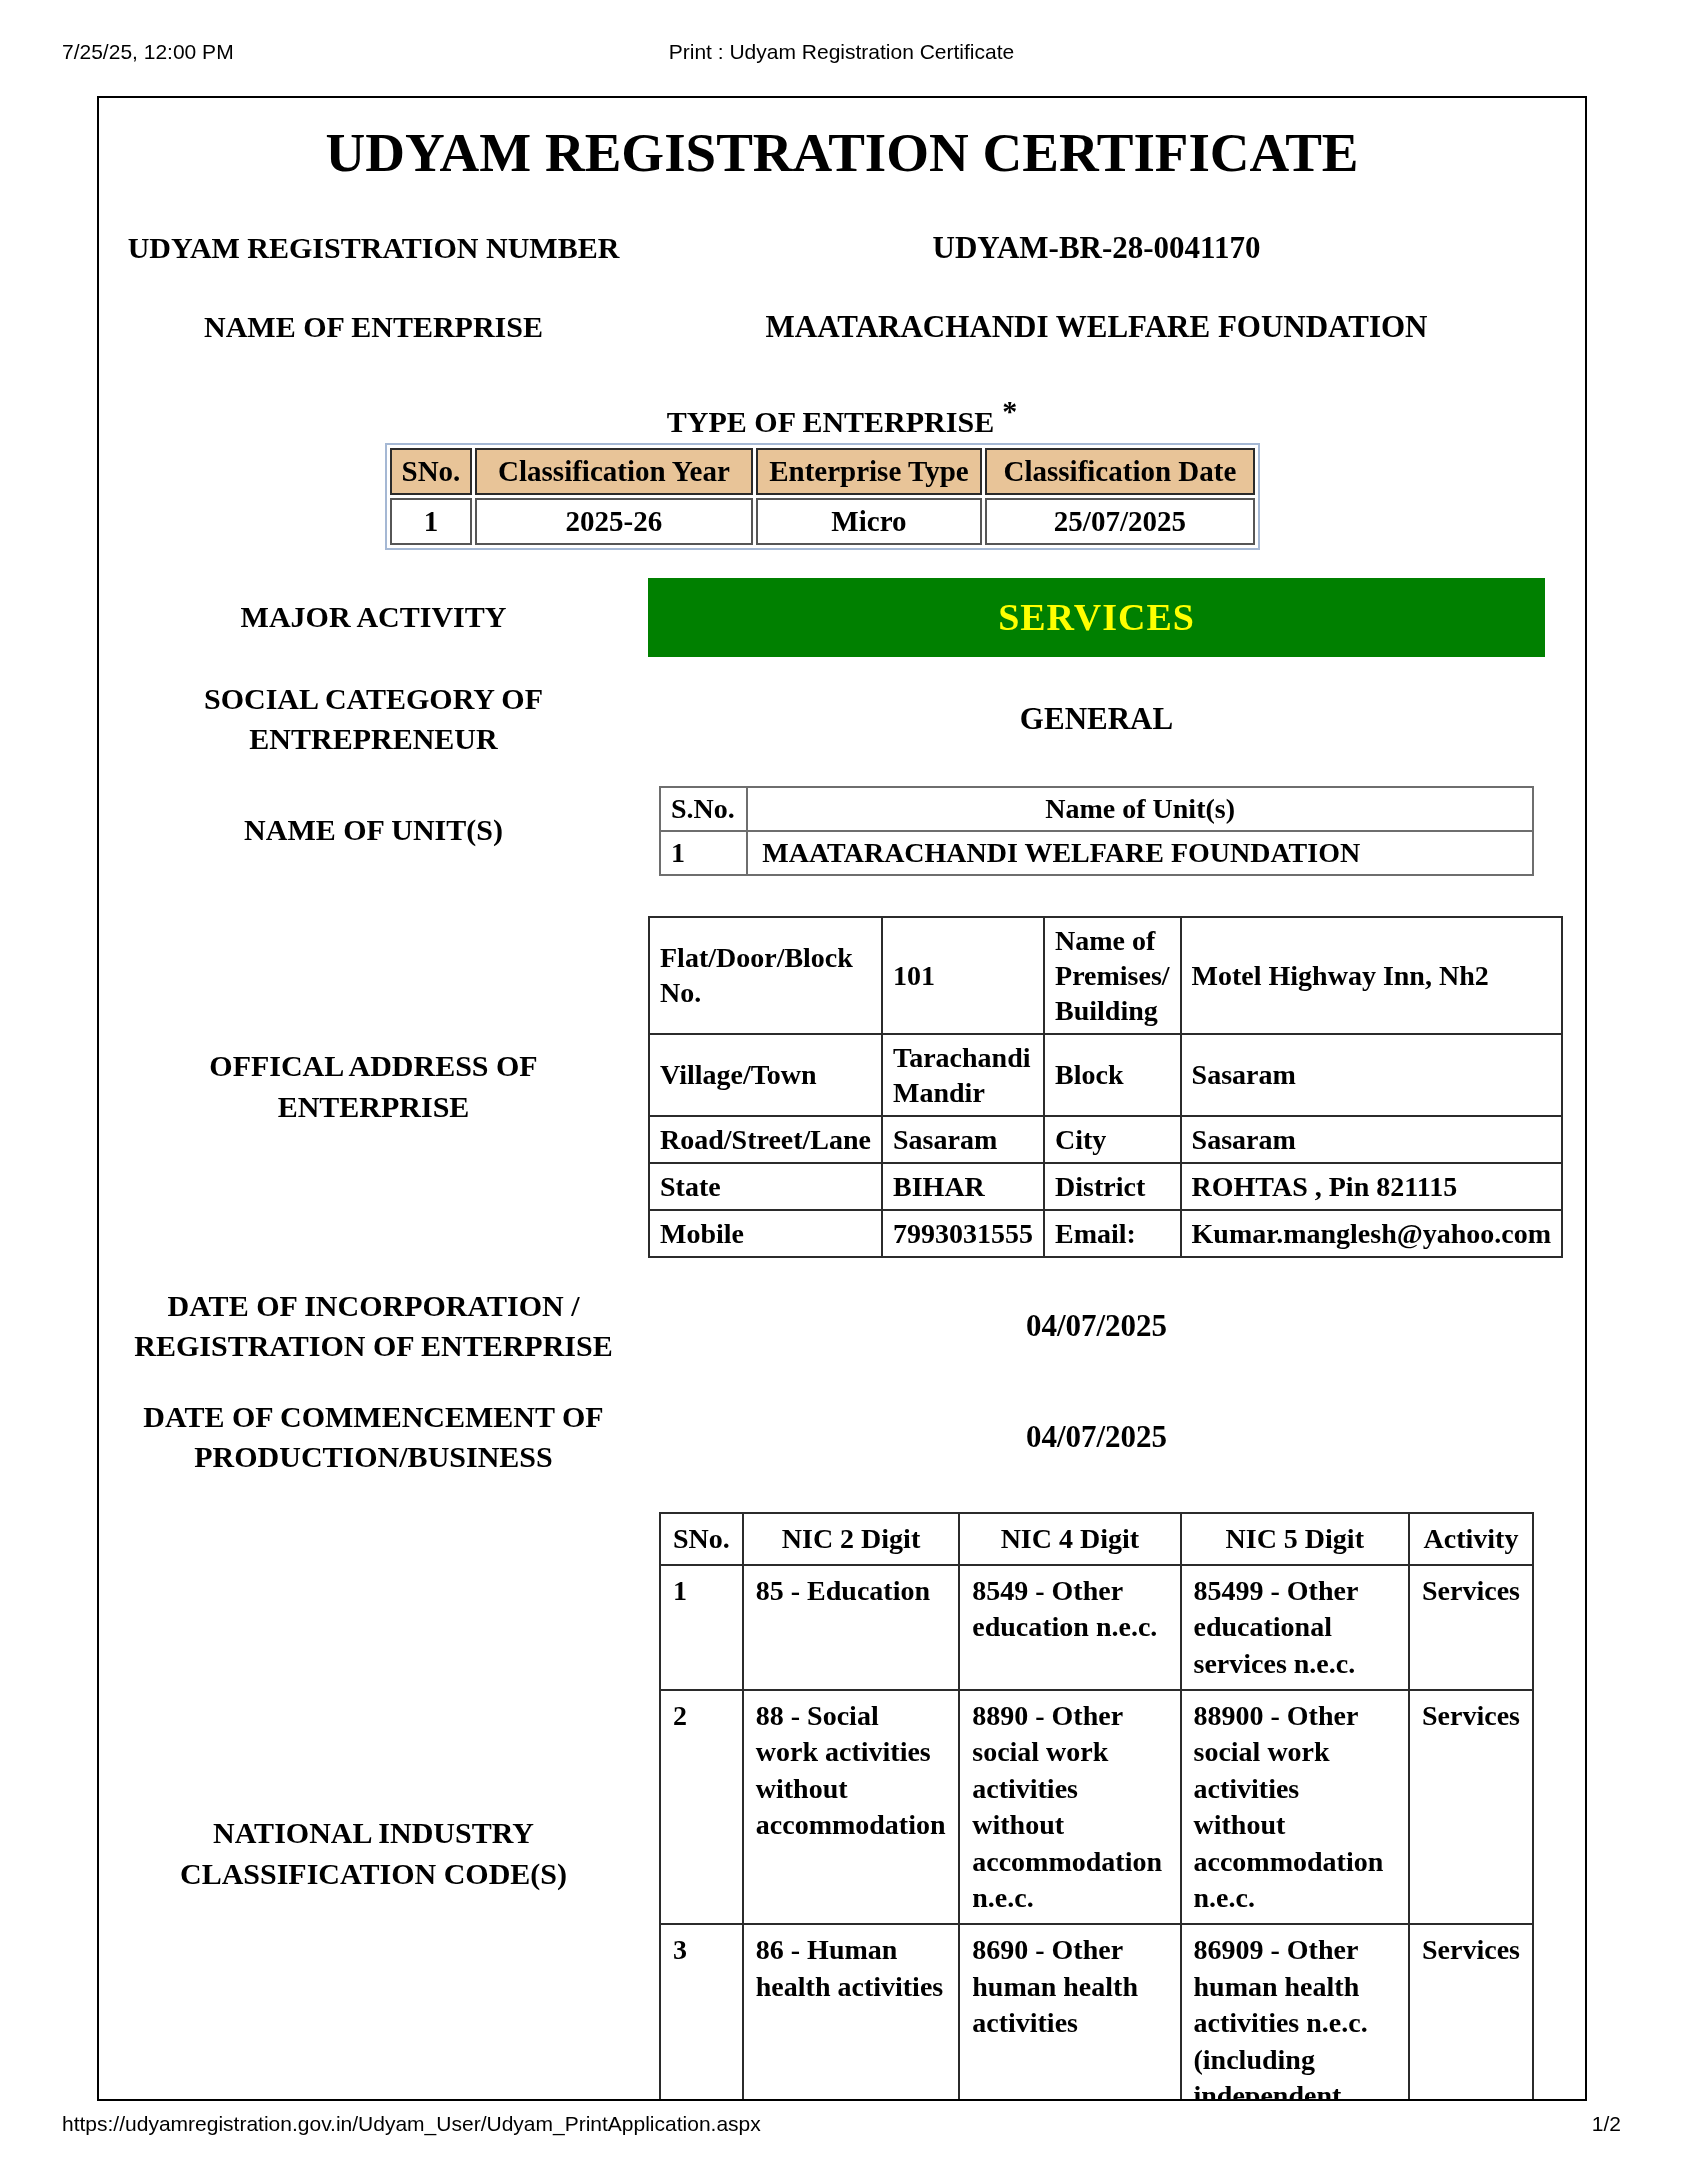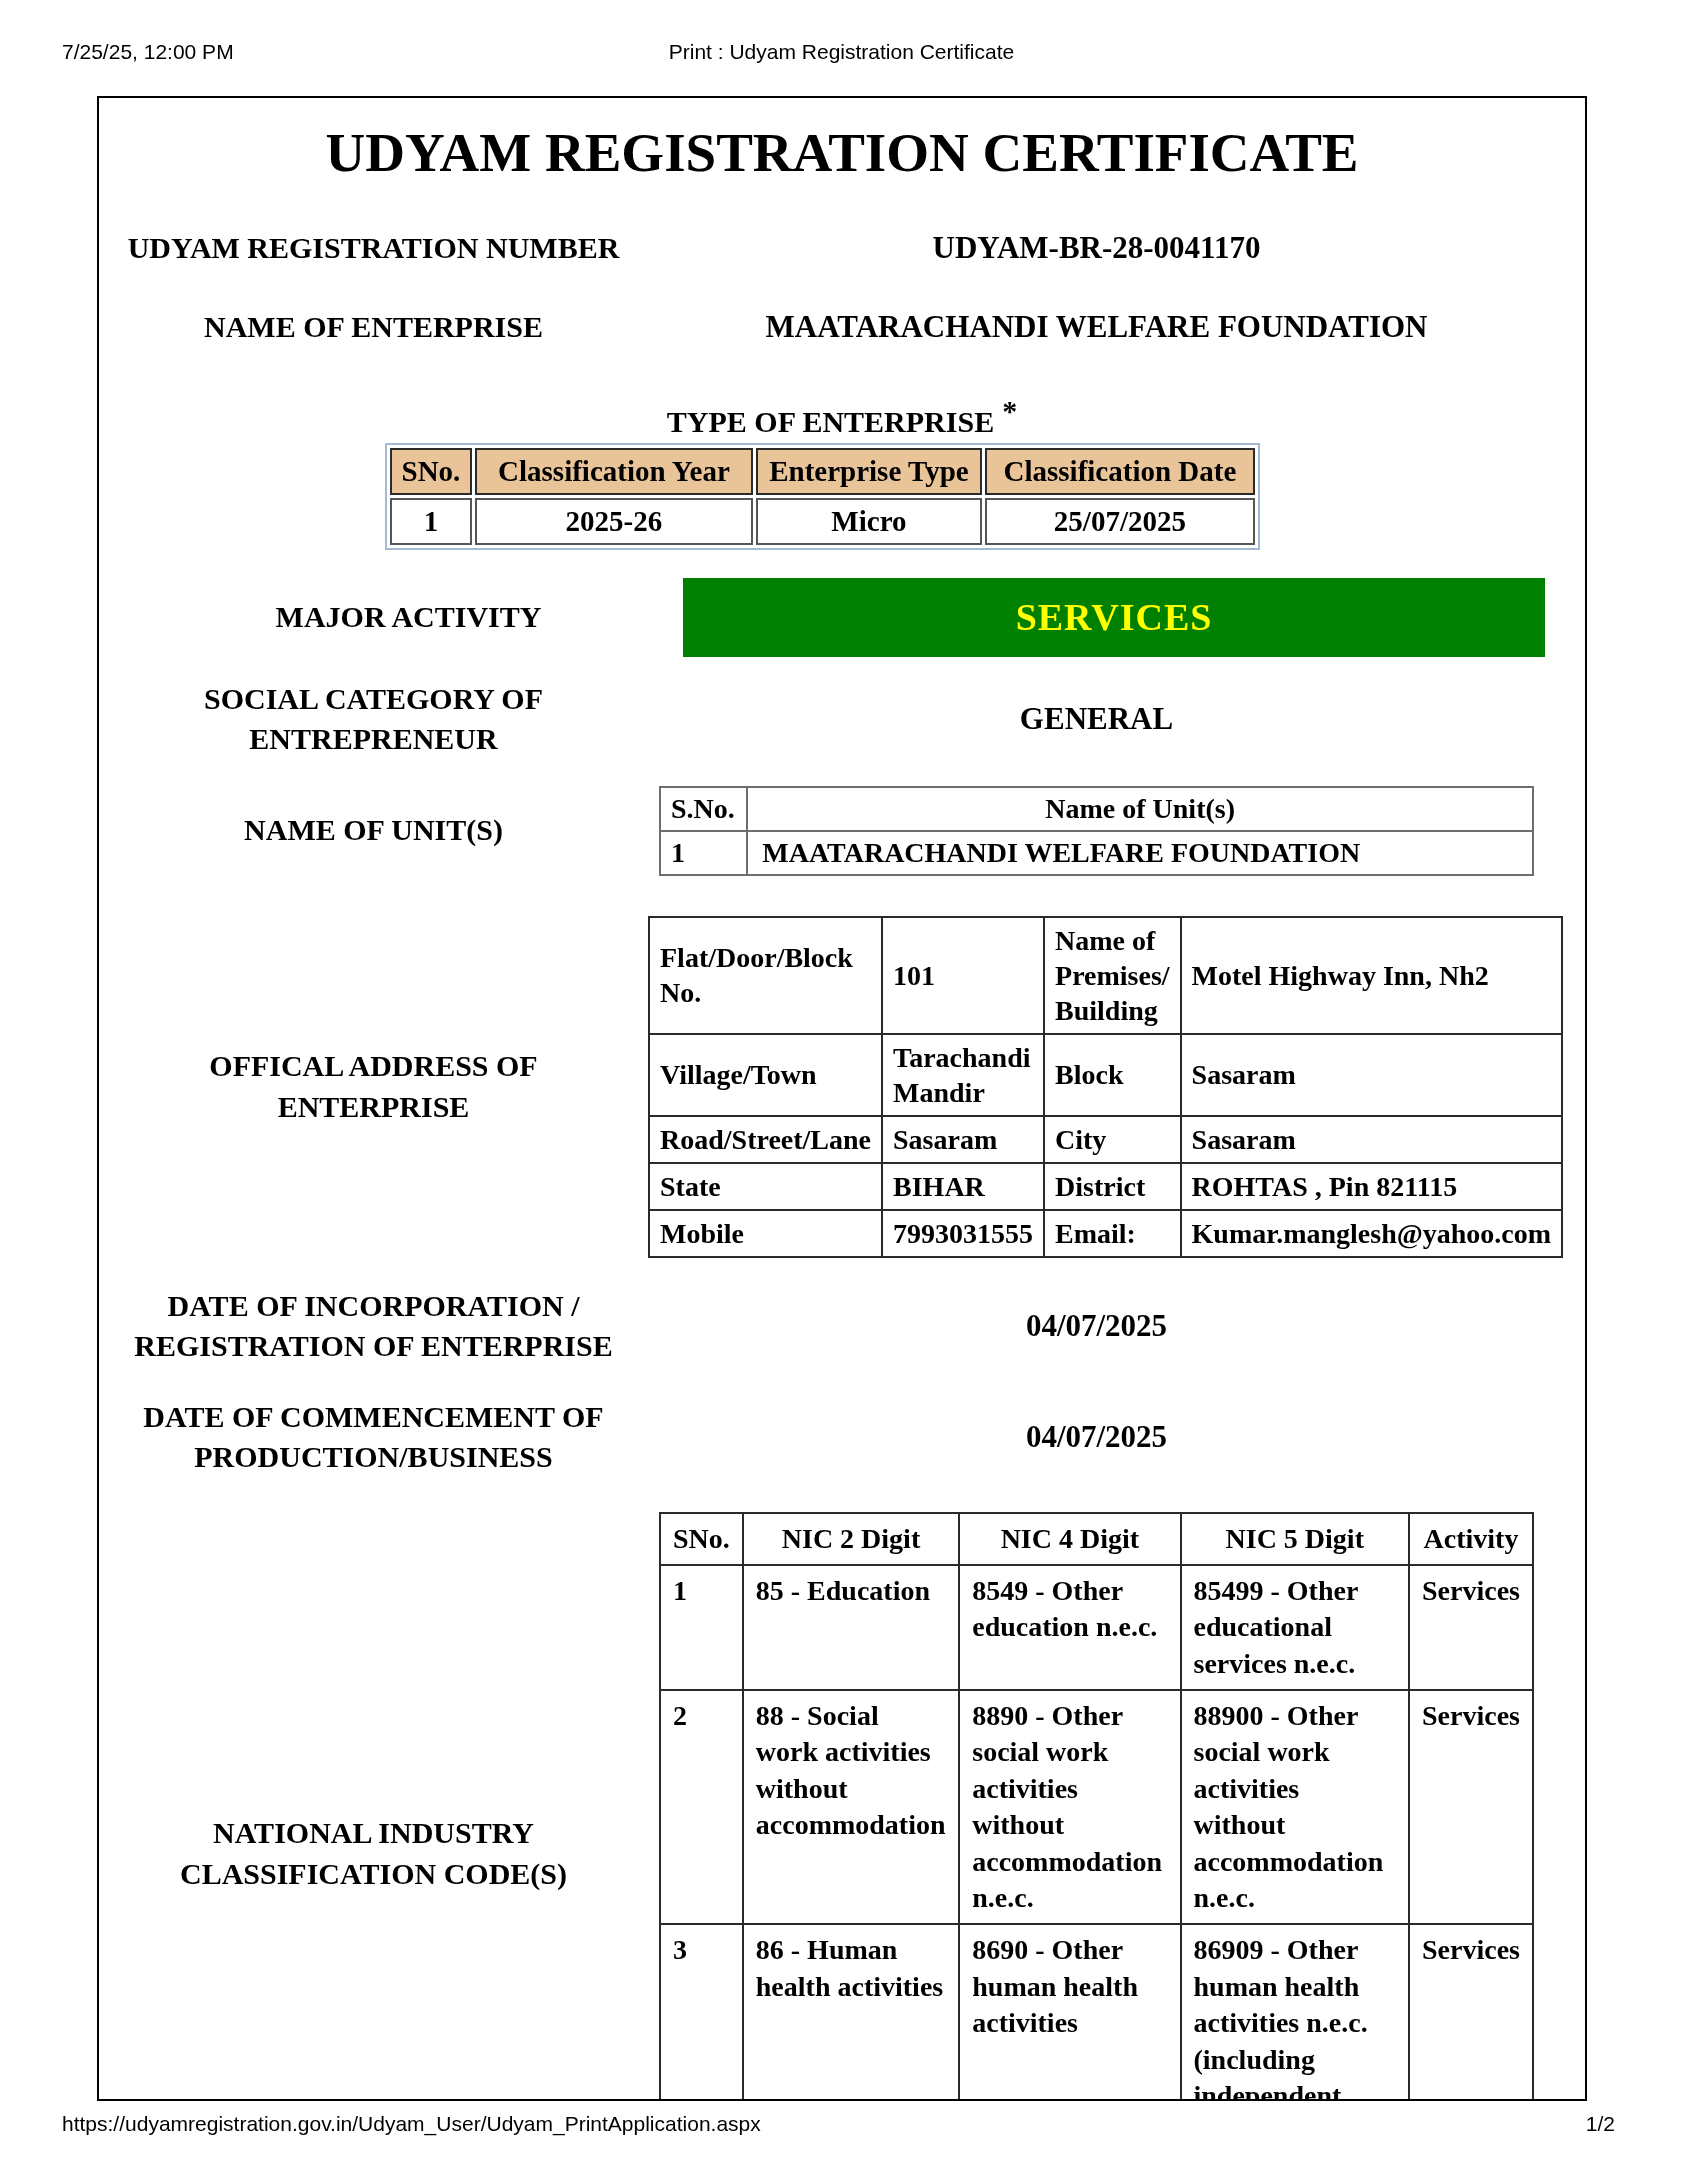--- a/index.html
+++ b/index.html
@@ -14,21 +14,21 @@
     position:absolute; top:40px; left:62px; right:62px; height:26px;
     font-family:"Liberation Sans", sans-serif; font-size:21px; color:#000;
   }
   .ph-datetime { position:absolute; left:0; top:0; }
   .ph-title { width:100%; text-align:center; }
   .print-footer {
     position:absolute; top:2112px; left:62px; right:62px;
     font-family:"Liberation Sans", sans-serif; font-size:21px; color:#000;
   }
   .pf-url { position:absolute; left:0; top:0; }
-  .pf-page { position:absolute; right:6px; top:0; }
+  .pf-page { position:absolute; right:0; top:0; }
 
   
   .cert-box {
     position:absolute; left:97px; top:96px; width:1490px; height:2005px;
     border:2px solid #000; padding:22px 0 0 0; overflow:hidden;
   }
   .cert-title {
     text-align:center; font-size:55px; font-weight:bold; line-height:1.2;
   }
 
@@ -105,21 +105,21 @@
   .nic-table .n-c0 { width:7%; }
   .nic-table .n-c1 { width:25%; }
   .nic-table .n-c2 { width:27%; }
   .nic-table .n-c3 { width:30%;padding-left:12px; }
   .nic-table .n-c4 { width:11%; }
 
   
   .m-urn   { margin-top:42px; }
   .m-name  { margin-top:38px; }
   .m-type  { margin-top:44px;flex-direction:column; }
-  .m-act   { margin-top:28px;margin-left:35px; }
+  .m-act   { margin-top:28px; }
   .m-soc   { margin-top:22px; }
   .m-units { margin-top:26px; }
   .m-addr  { margin-top:40px; }
   .m-inc   { margin-top:28px; }
   .m-com   { margin-top:30px; }
   .m-nic   { margin-top:34px; }
 </style>
 </head>
 <body>
 

